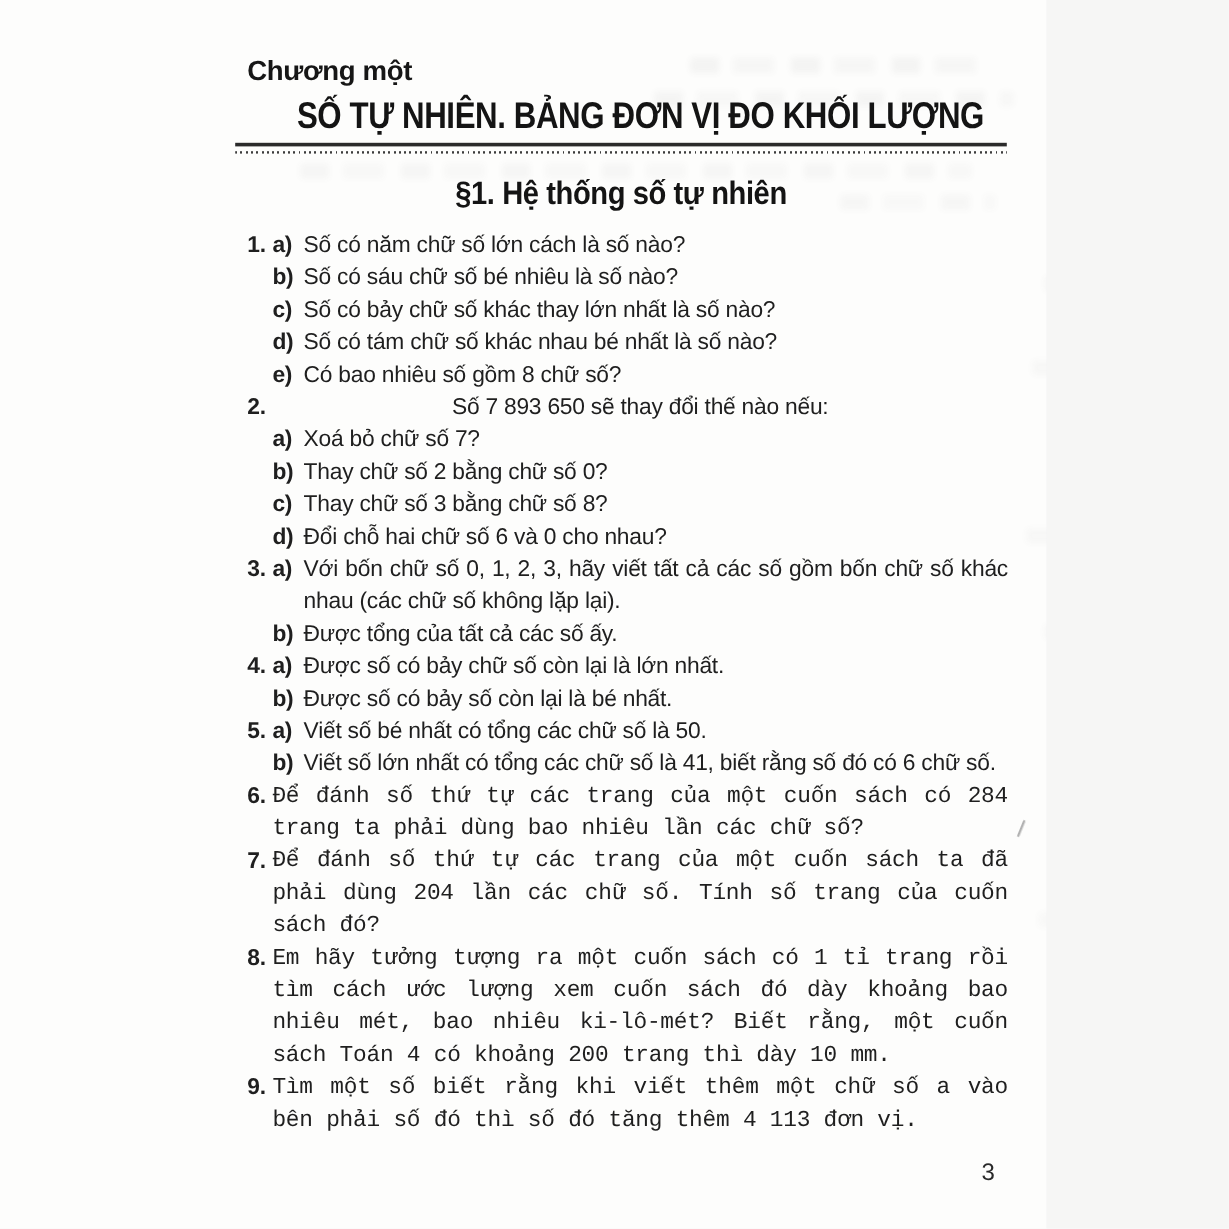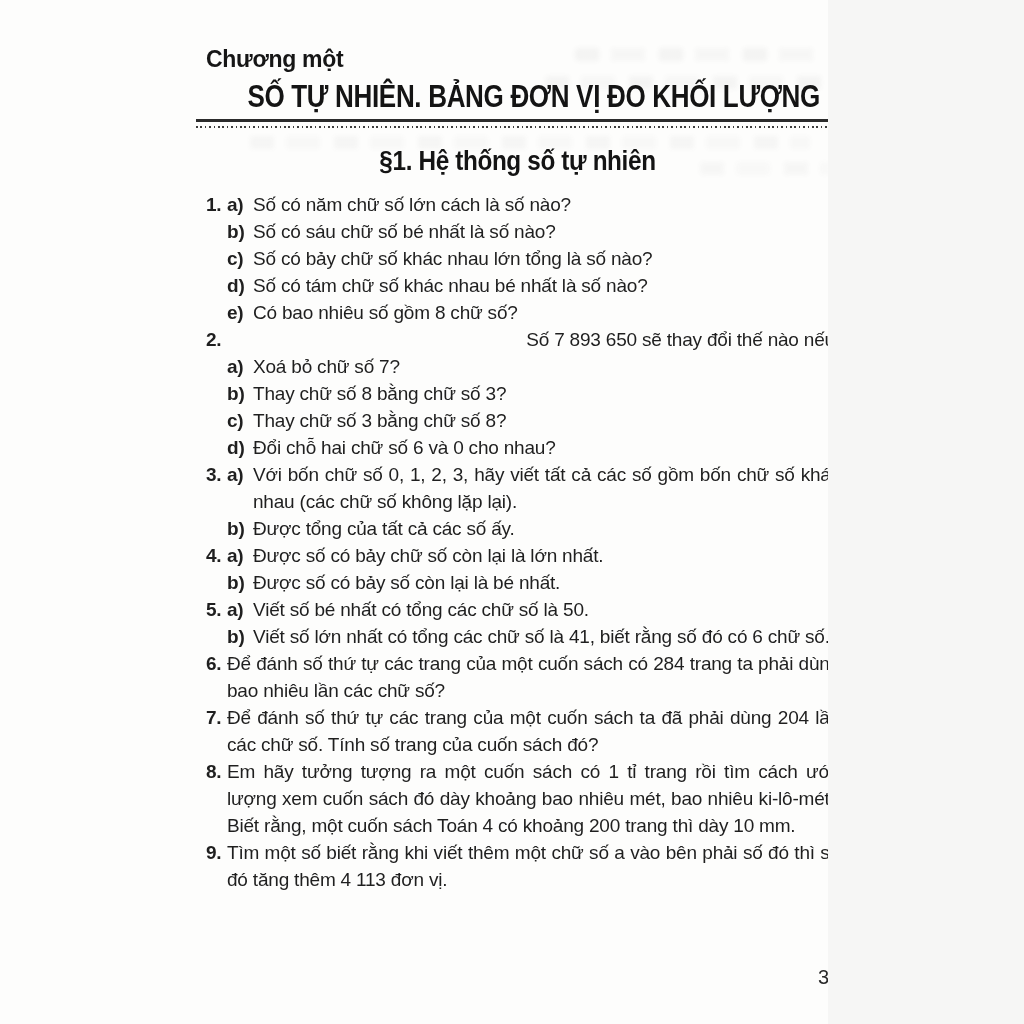--- a/index.html
+++ b/index.html
@@ -4,21 +4,21 @@
 <style>
   html,body{margin:0;padding:0;}
   body{
     width:1024px;height:1024px;
     background:#f6f6f5;
     font-family:"Liberation Sans","DejaVu Sans",sans-serif;
     -webkit-font-smoothing:antialiased;
   }
   .page{
     position:relative;width:828px;height:1024px;
-    background:#fdfdfc;color:#202020;overflow:hidden;
+    background:#fdfdfc;color:#202020;overflow:hidden;padding-left:44px;
   }
 
   
   .chapter-label{
     position:absolute;left:206px;top:46px;
     font-size:23px;font-weight:bold;color:#161616;letter-spacing:-.3px;
     white-space:nowrap;
   }
   .chapter-title{
     position:absolute;left:196px;top:79px;width:643px;
@@ -45,22 +45,22 @@
   .problems{
     position:absolute;left:206px;top:191px;width:634px;
     font-size:19px;line-height:27px;color:#1f1f1f;letter-spacing:-.2px;
   }
   .problem{display:flex;align-items:flex-start;}
   .num{font-weight:bold;min-width:21px;white-space:nowrap;flex:0 0 auto;}
   .content{flex:1 1 auto;min-width:0;}
   .sub{display:flex;align-items:flex-start;}
   .letter{font-weight:bold;min-width:26px;white-space:nowrap;flex:0 0 auto;}
   .subtext{flex:1 1 auto;min-width:0;text-align:justify;}
-  .intro{text-align:right;}
-  .para{text-align:justify;}
+  .intro{text-align:center;}
+  .para{text-align:justify;font-family:Liberation Mono, monospace;}
 
   
   .page-number{
     position:absolute;left:818px;top:966px;font-size:20px;color:#2a2a2a;
   }
 
   
   .smudge{
     position:absolute;height:13px;border-radius:3px;filter:blur(2.6px);
     background:repeating-linear-gradient(90deg,
@@ -102,25 +102,25 @@
 
     <div class="problem">
       <span class="num">1.</span>
       <div class="content">
         <div class="sub">
           <span class="letter">a)</span>
           <div class="subtext">Số có năm chữ số lớn cách là số nào?</div>
         </div>
         <div class="sub">
           <span class="letter">b)</span>
-          <div class="subtext">Số có sáu chữ số bé nhất là số nào?</div>
+          <div class="subtext">Số có sáu chữ số bé nhiêu là số nào?</div>
         </div>
         <div class="sub">
           <span class="letter">c)</span>
-          <div class="subtext">Số có bảy chữ số khác nhau lớn tổng là số nào?</div>
+          <div class="subtext">Số có bảy chữ số khác thay lớn nhất là số nào?</div>
         </div>
         <div class="sub">
           <span class="letter">d)</span>
           <div class="subtext">Số có tám chữ số khác nhau bé nhất là số nào?</div>
         </div>
         <div class="sub">
           <span class="letter">e)</span>
           <div class="subtext">Có bao nhiêu số gồm 8 chữ số?</div>
         </div>
       </div>
@@ -129,21 +129,21 @@
     <div class="problem">
       <span class="num">2.</span>
       <div class="content">
         <div class="intro">Số 7 893 650 sẽ thay đổi thế nào nếu:</div>
         <div class="sub">
           <span class="letter">a)</span>
           <div class="subtext">Xoá bỏ chữ số 7?</div>
         </div>
         <div class="sub">
           <span class="letter">b)</span>
-          <div class="subtext">Thay chữ số 8 bằng chữ số 3?</div>
+          <div class="subtext">Thay chữ số 2 bằng chữ số 0?</div>
         </div>
         <div class="sub">
           <span class="letter">c)</span>
           <div class="subtext">Thay chữ số 3 bằng chữ số 8?</div>
         </div>
         <div class="sub">
           <span class="letter">d)</span>
           <div class="subtext">Đổi chỗ hai chữ số 6 và 0 cho nhau?</div>
         </div>
       </div>

